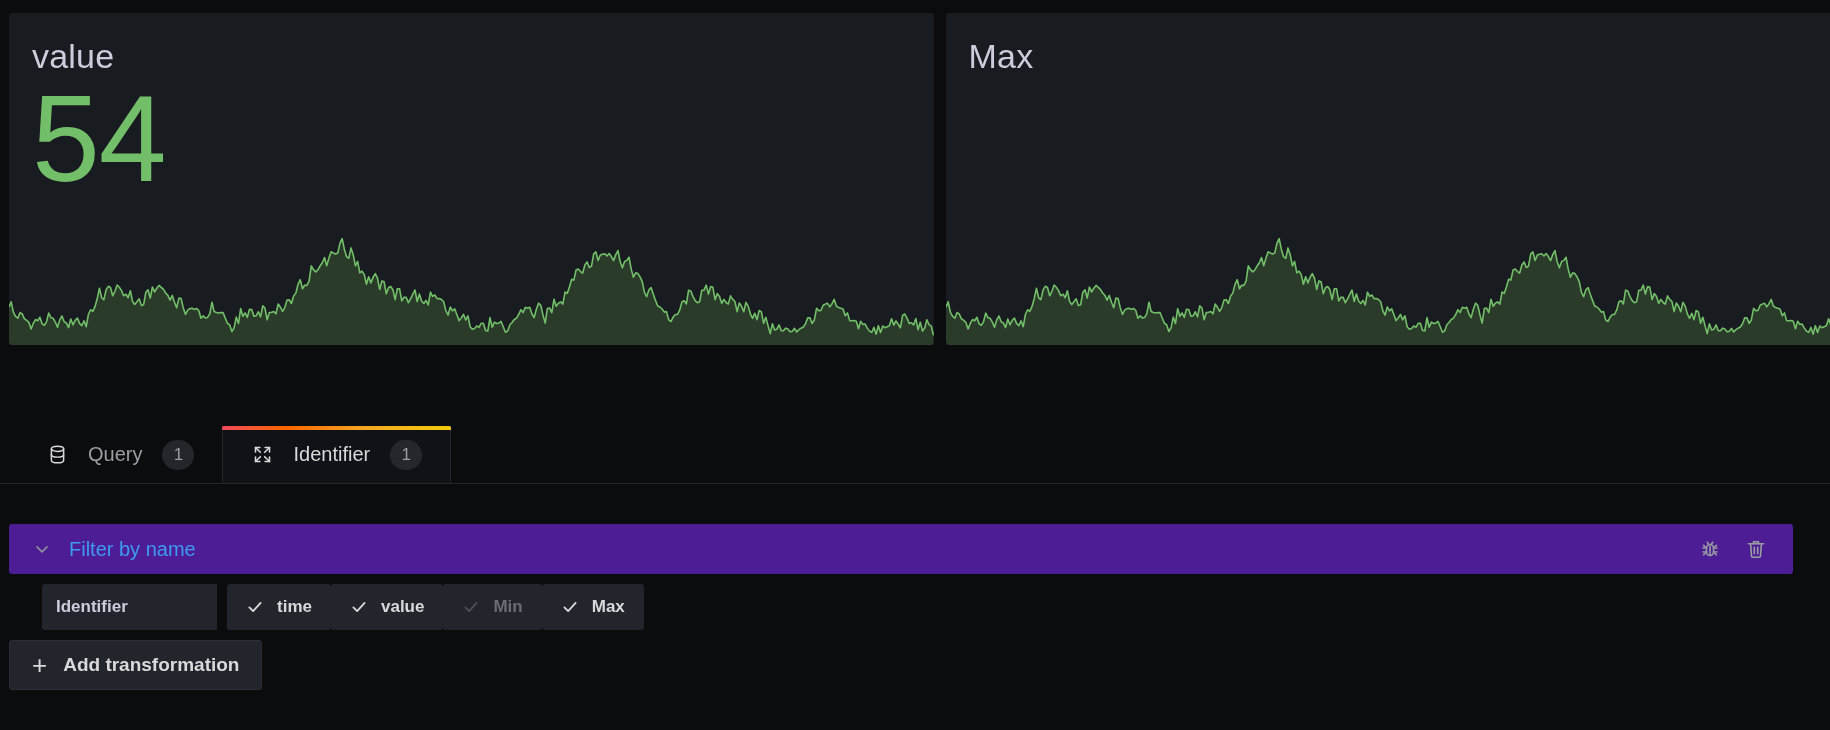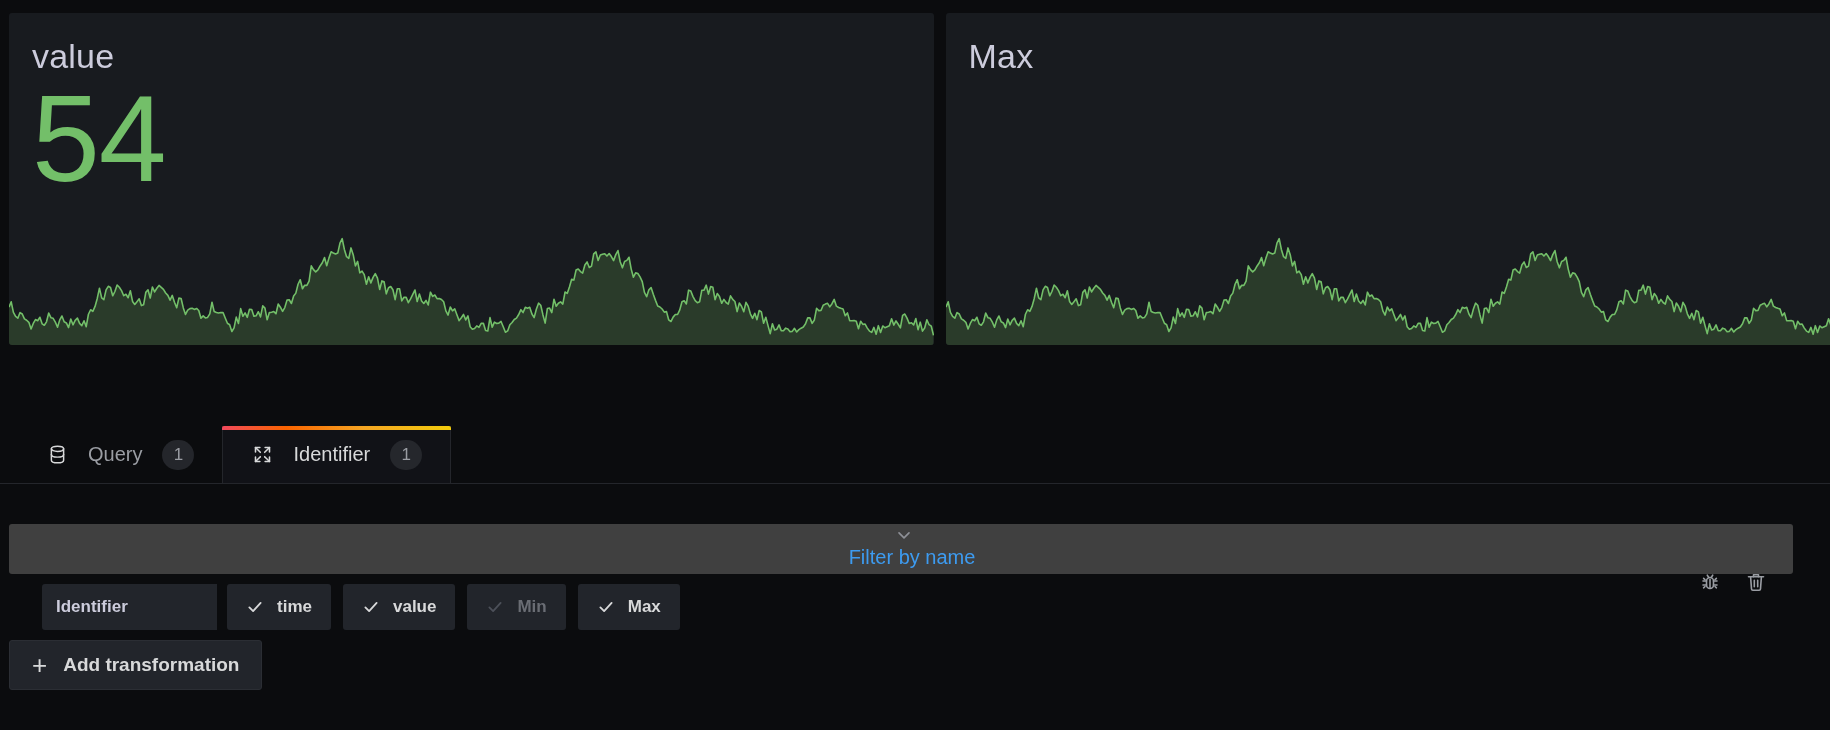--- a/index.html
+++ b/index.html
@@ -136,26 +136,25 @@
   }
 
   .transform-card {
     position: absolute;
     left: 9px; top: 40px;
     width: 1784px;
   }
 
   .transform-header {
     height: 50px;
-    background: #404040;
+    background: #4c1d95;
     border-radius: 3px;
     display: flex;
     align-items: center;
     padding: 0 16px 0 22px;
-    flex-direction: column;
   }
 
   .chev-btn {
     width: 22px; height: 22px;
     display: inline-flex;
     align-items: center;
     justify-content: center;
     color: #8e9097;
     background: none;
     border: none;
@@ -219,21 +218,21 @@
     font-size: 18px;
     padding: 0 14px;
     outline: none;
     font-family: "Liberation Sans", sans-serif;
   }
   .regex-input::placeholder { color: #6e7178; }
 
   .field-toggles {
     display: flex;
     align-items: center;
-    gap: 12px;
+    gap: 0;
     margin-left: 10px;
   }
 
   .field-chip {
     height: 46px;
     background: #22252b;
     border: none;
     border-radius: 3px;
     display: inline-flex;
     align-items: center;

